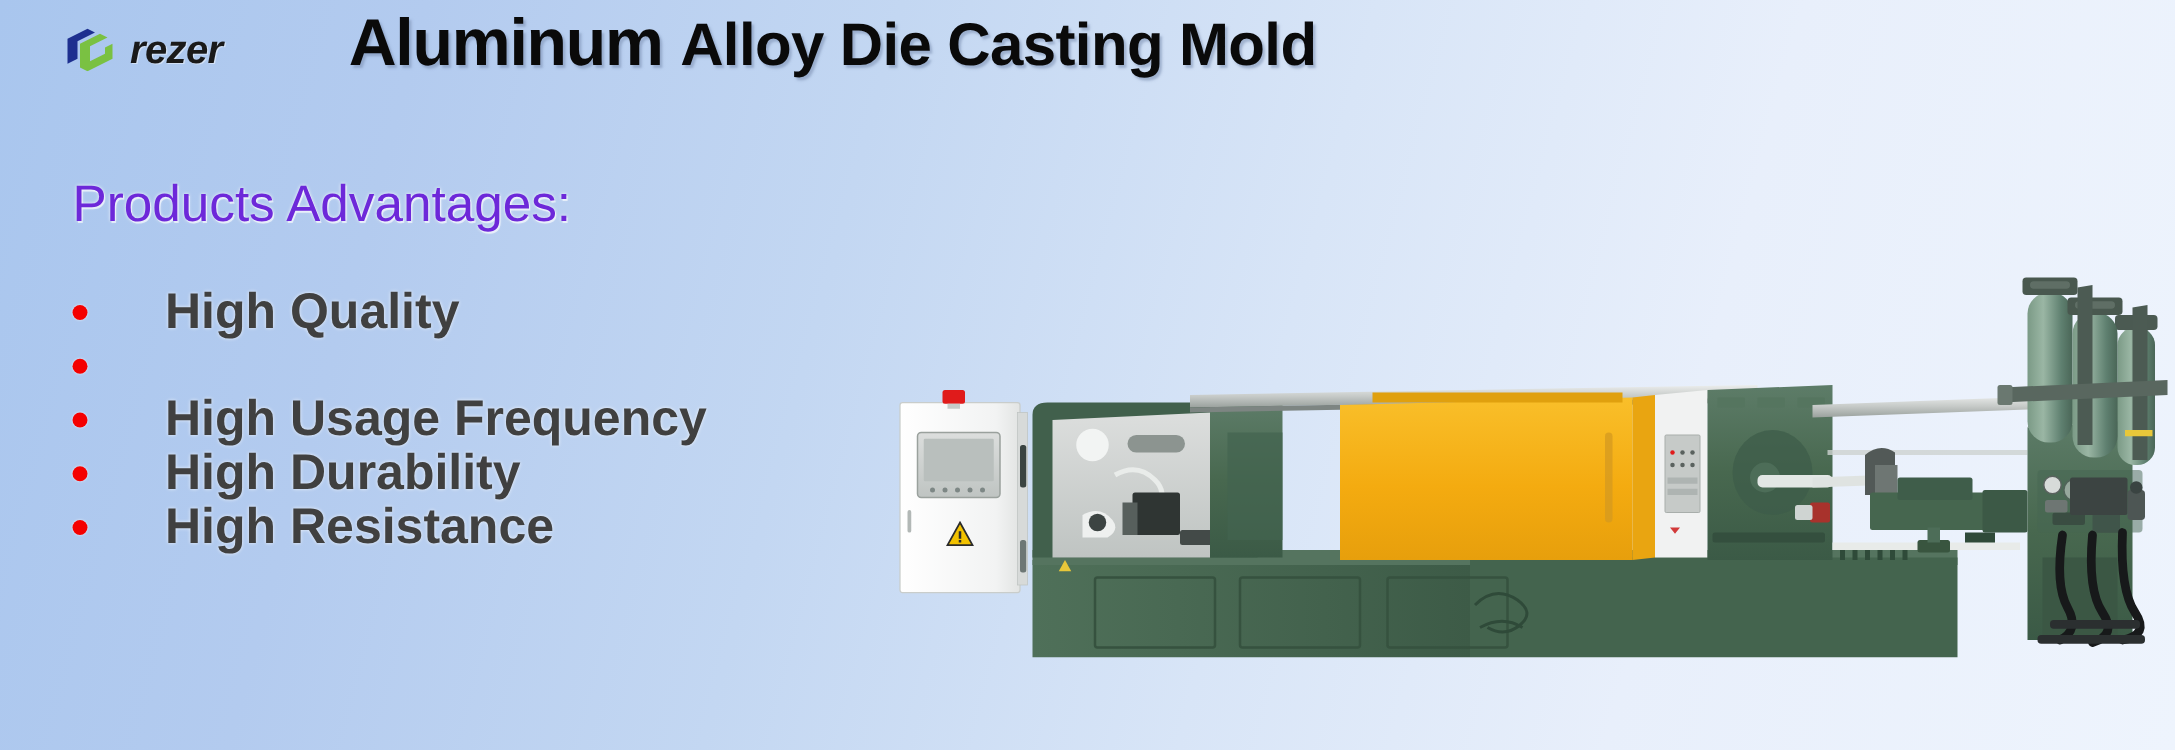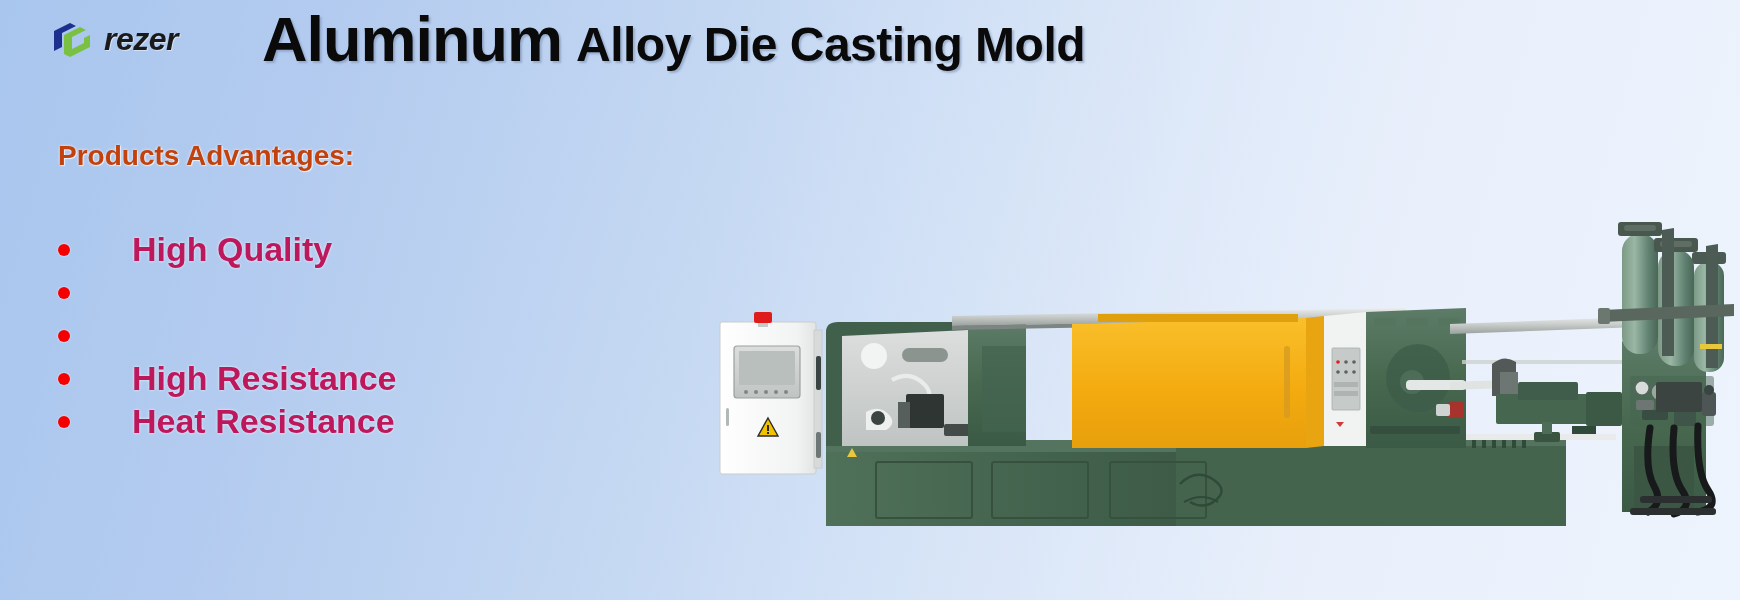--- a/index.html
+++ b/index.html
@@ -19,39 +19,40 @@
     font-size:32px; font-weight:bold; font-style:italic; letter-spacing:-0.5px;
     color:#1a1a1a; line-height:1;
     text-shadow:1px 1px 0 rgba(255,255,255,.45);
   }
 
   
   .headline {
     position:absolute; left:262px; top:8px; display:flex; align-items:baseline; white-space:nowrap;
   }
   .headline .big {
-    font-size:63px; font-weight:bold; color:#0a0a0a; letter-spacing:-1px; line-height:1;
+    font-size:53px; font-weight:bold; color:#0a0a0a; letter-spacing:-1px; line-height:1;
     text-shadow:2px 2px 2px rgba(120,140,175,.55);
+    margin-left:17px;
   }
   .headline .small {
     font-size:48px; font-weight:bold; color:#0a0a0a; letter-spacing:-0.5px; line-height:1;
     margin-left:14px;
     text-shadow:2px 2px 2px rgba(120,140,175,.55);
   }
 
   
   .adv-title {
     position:absolute; left:58px; top:140px;
-    font-size:28px; font-weight:bold; color:#c2410c; letter-spacing:0px;
+    font-size:41px; font-weight:normal; color:#6d28d9; letter-spacing:0px;
     text-shadow:0 0 3px rgba(255,255,255,.85), 1px 1px 0 rgba(255,255,255,.6);
   }
   .adv-list { position:absolute; left:58px; top:228px; list-style:none; }
   .adv-item {
     display:flex; align-items:center; height:43px;
-    font-size:34px; font-weight:bold; color:#be185d;
+    font-size:40px; font-weight:bold; color:#404040;
     text-shadow:0 0 3px rgba(255,255,255,.8);
   }
   .adv-bullet {
     width:12px; height:12px; border-radius:50%; background:#f40000;
     margin-right:62px; flex:none;
     box-shadow:0 0 2px rgba(255,255,255,.8);
   }
 
   
   .machine { position:absolute; left:706px; top:196px; width:1034px; height:330px; }
@@ -82,28 +83,29 @@
   <ul class="adv-list">
     <li class="adv-item">
       <span class="adv-bullet"></span>
       <span>High Quality</span>
     </li>
     <li class="adv-item">
       <span class="adv-bullet"></span>
     </li>
     <li class="adv-item">
       <span class="adv-bullet"></span>
+      <span>High Usage Frequency</span>
+    </li>
+    <li class="adv-item">
+      <span class="adv-bullet"></span>
+      <span>High Durability</span>
     </li>
     <li class="adv-item">
       <span class="adv-bullet"></span>
       <span>High Resistance</span>
-    </li>
-    <li class="adv-item">
-      <span class="adv-bullet"></span>
-      <span>Heat Resistance</span>
     </li>
   </ul>
 
   <div class="machine">
     <svg width="1034" height="330" viewBox="0 0 1034 330">
       <defs>
         <linearGradient id="gGreen" x1="0" y1="0" x2="0" y2="1">
           <stop offset="0" stop-color="#5d7c68"></stop>
           <stop offset="0.5" stop-color="#48684f"></stop>
           <stop offset="1" stop-color="#3b5a46"></stop>

